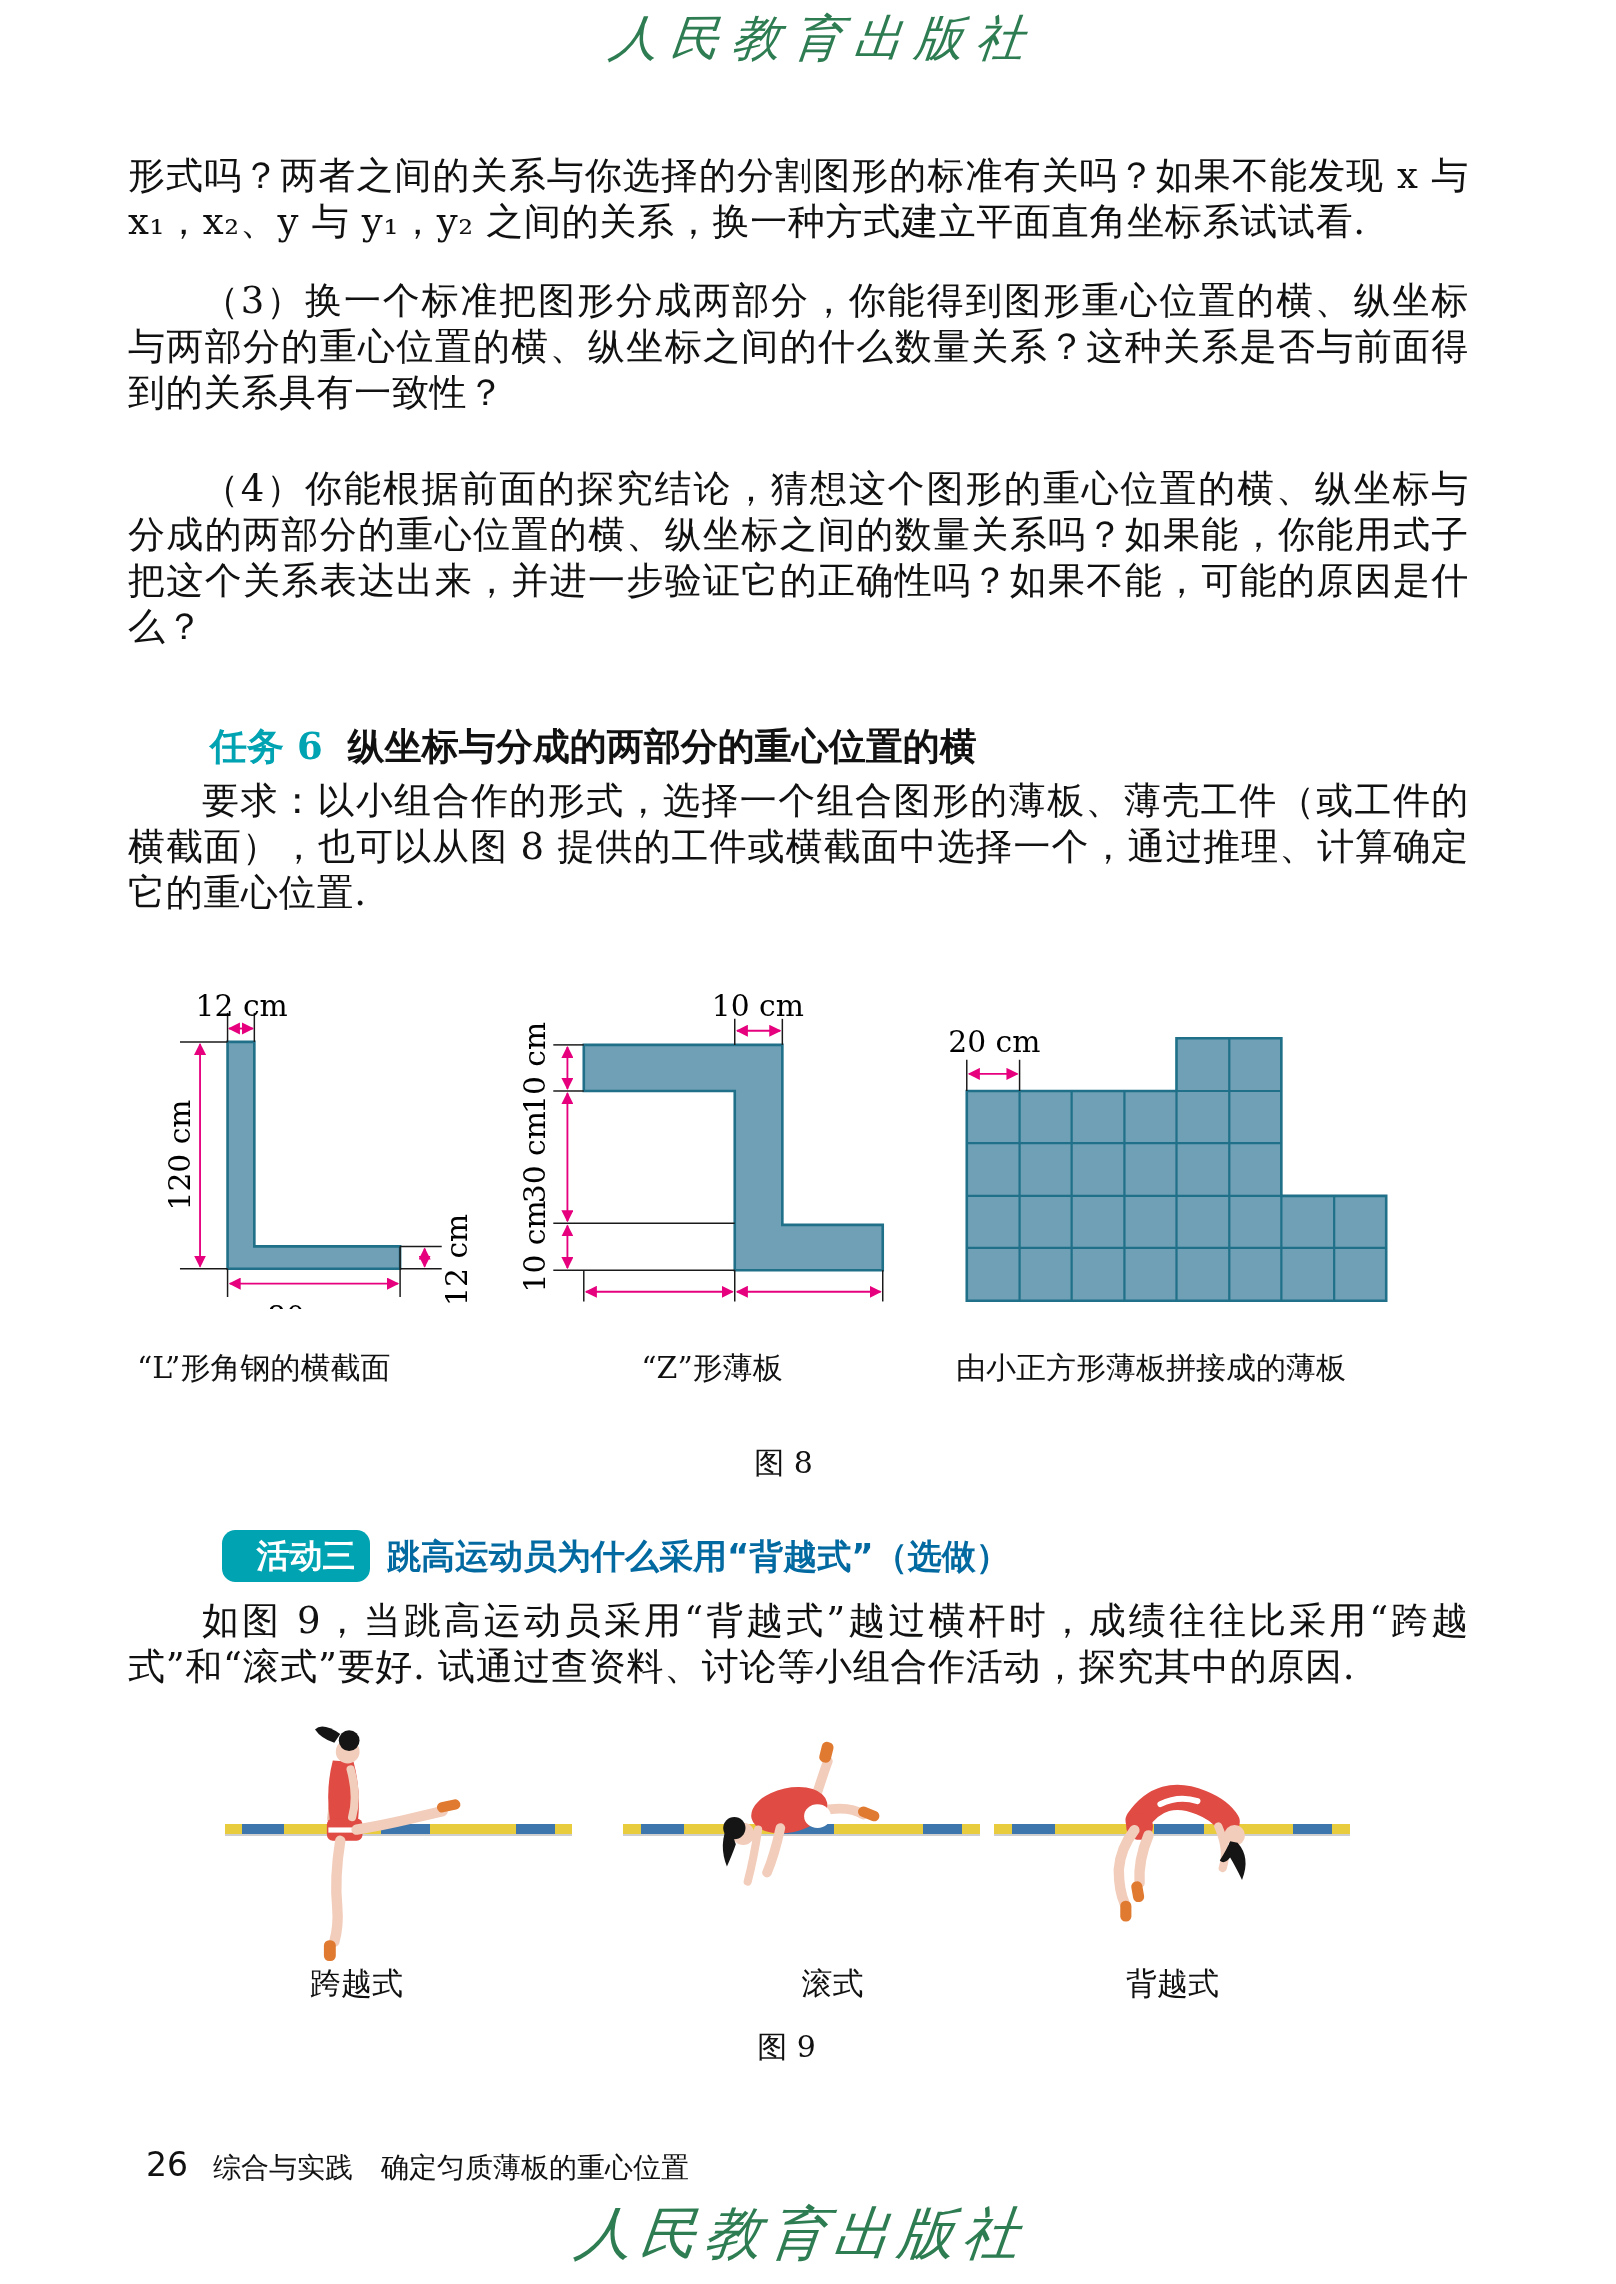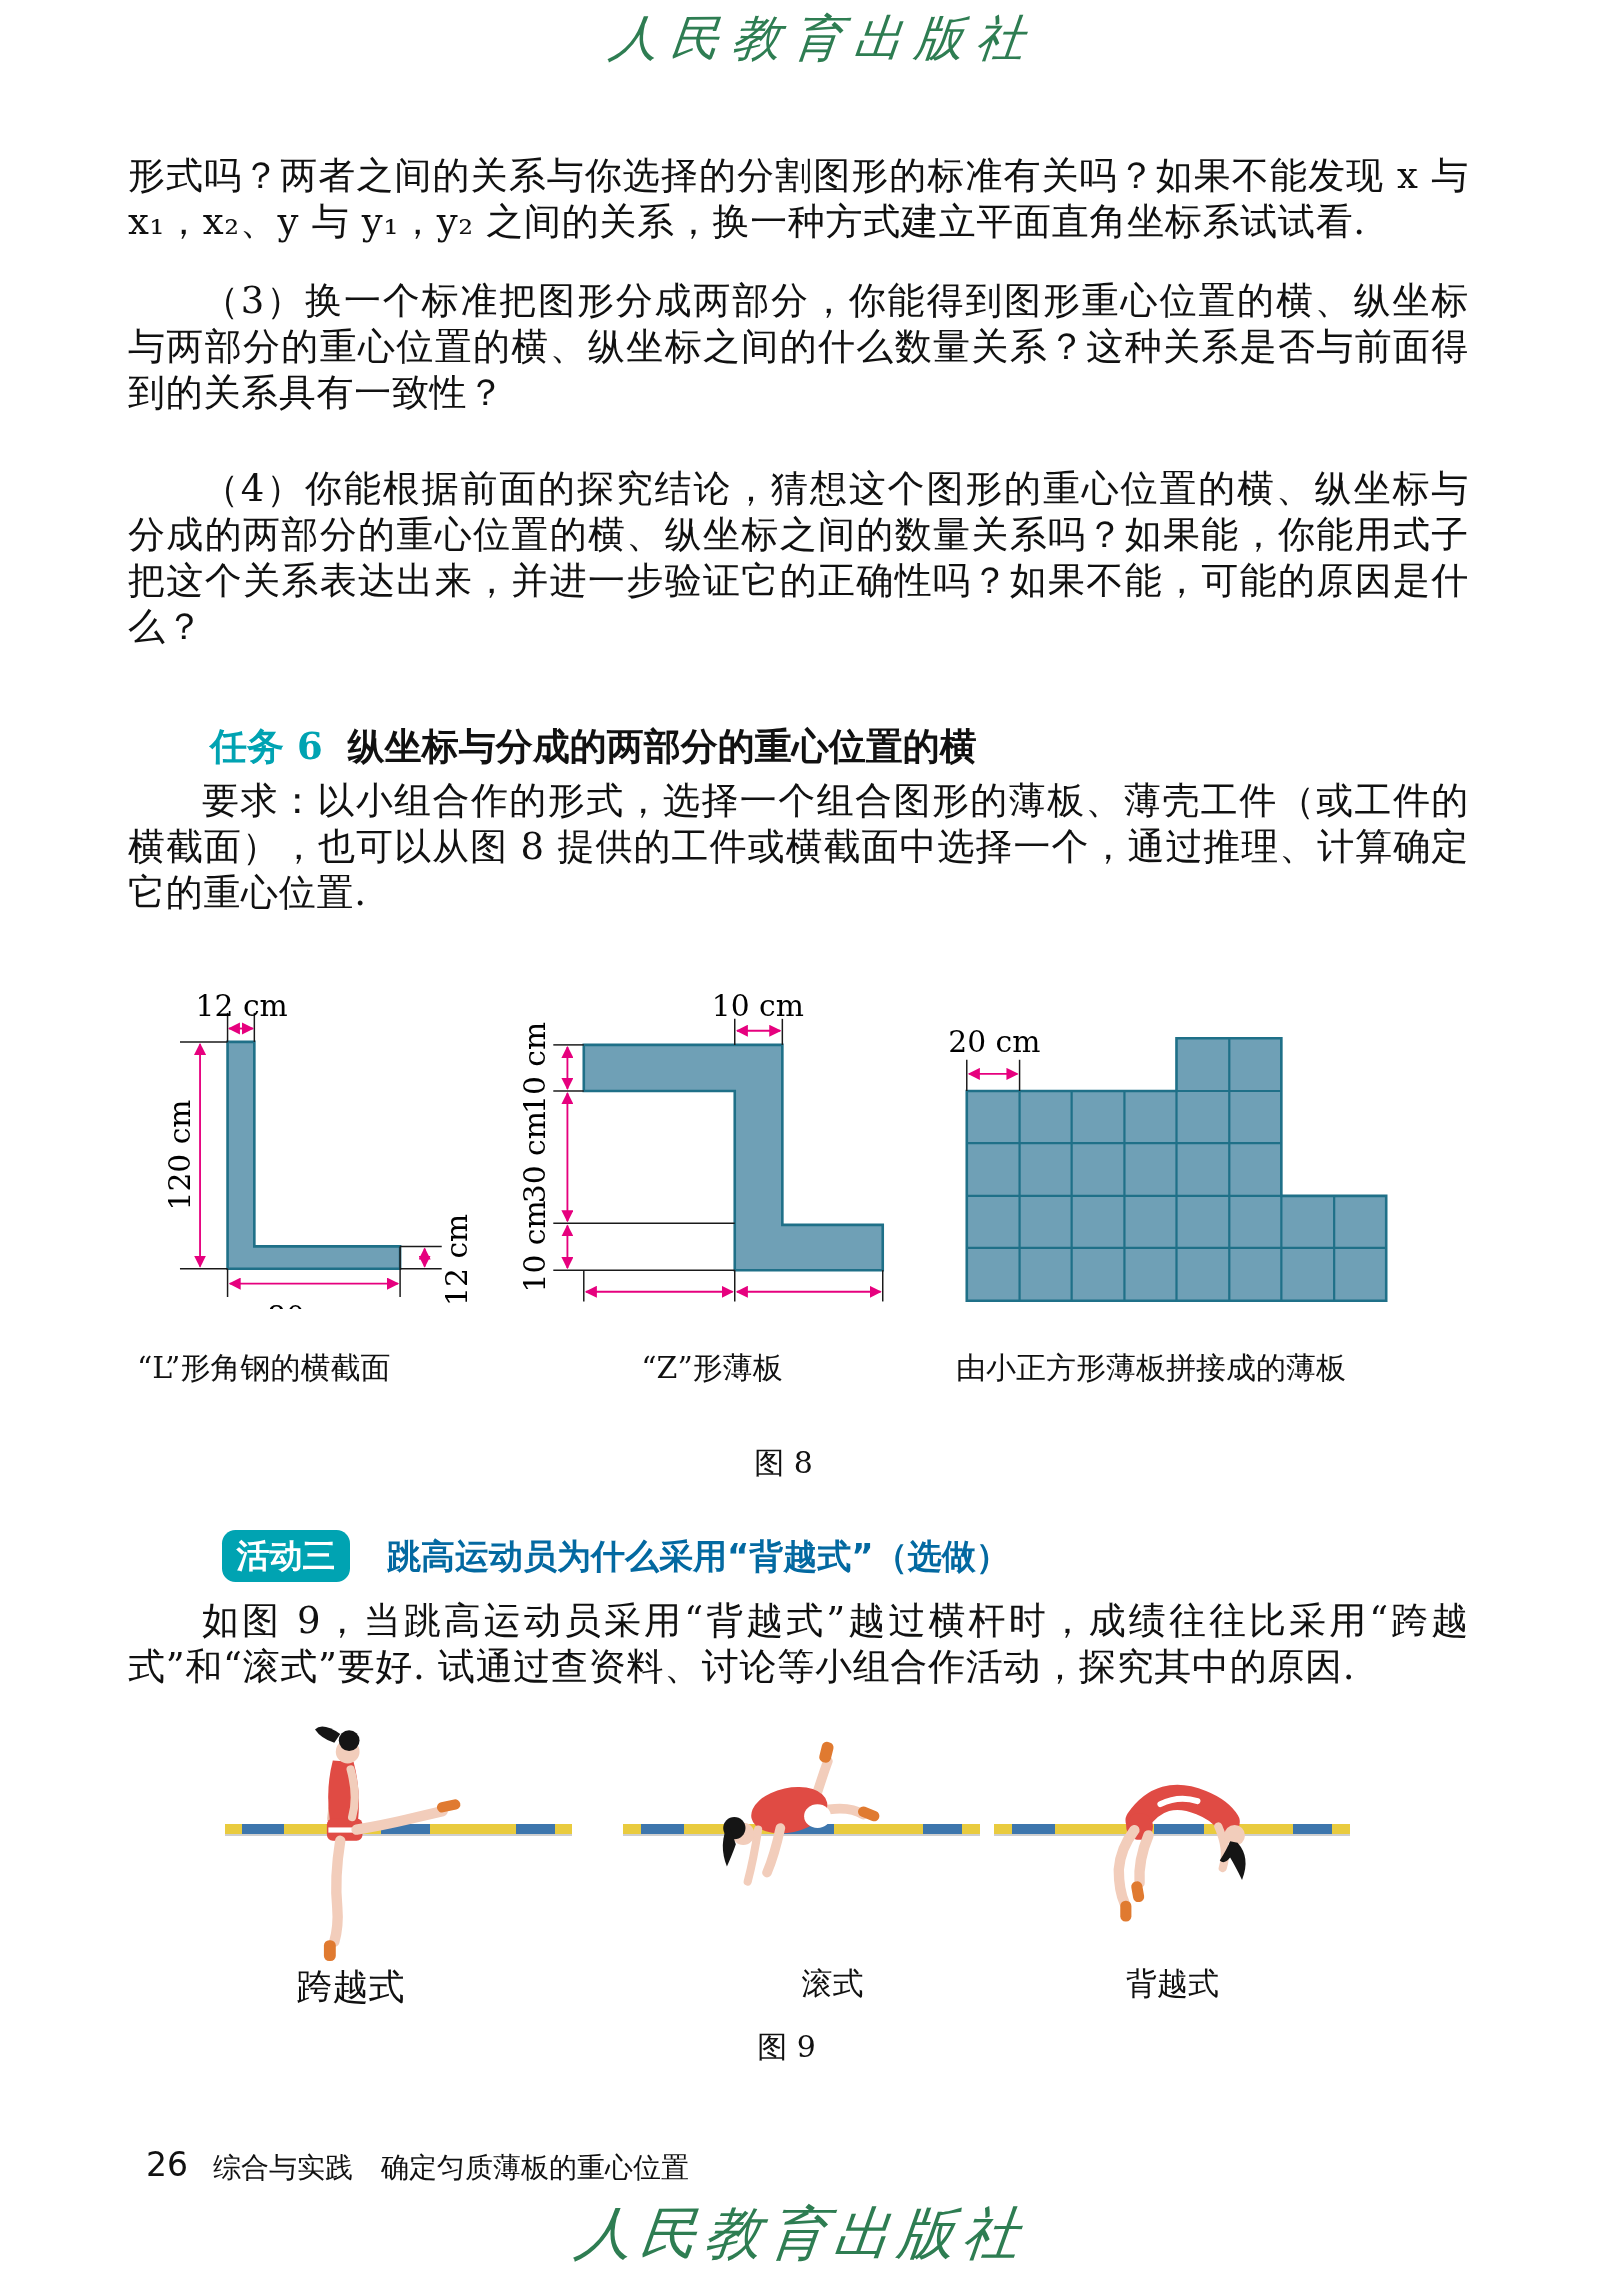--- a/index.html
+++ b/index.html
@@ -16,21 +16,21 @@
   .para{
     position:absolute;left:128px;width:1341px;font-size:37px;line-height:46px;
     text-align:justify;letter-spacing:0.7px;
   }
   .indent{text-indent:74px;}
   .task-line{position:absolute;left:136px;width:1341px;font-size:37px;line-height:62px;padding-left:74px;box-sizing:border-box;font-weight:bold;}
   .task-label{color:#00a3b2;margin-right:25px;}
   .badge{
     position:absolute;left:222px;top:1530px;width:128px;height:52px;background:#00a3b2;
     border-radius:13.4px;color:#ffffff;font-size:33px;font-weight:bold;line-height:52px;
-    text-align:center;font-family:"DejaVu Sans","Liberation Sans",sans-serif;
+    text-align:center;font-family:"DejaVu Sans","Liberation Sans",sans-serif;padding-left:20px;
   }
   .act-title{
     position:absolute;left:387px;top:1534px;font-size:34px;font-weight:bold;color:#0369a1;
     font-family:"DejaVu Sans","Liberation Sans",sans-serif;white-space:nowrap;
   }
   .caption{position:absolute;font-size:30px;text-align:center;white-space:nowrap;}
   .fig-svg{position:absolute;left:0;top:989px;}
   .hj-bar{
     position:absolute;top:1824px;height:9.7px;border-bottom:2.2px solid #cfcfcf;
     background:linear-gradient(90deg,
@@ -199,21 +199,21 @@
     <circle cx="122" cy="100" r="18" fill="#e04b44"></circle>
     <path d="M228,100 Q242,132 234,156" stroke="#f2cdbb" stroke-width="11" fill="none" stroke-linecap="round"></path>
     <circle cx="250" cy="112" r="14" fill="#f2cdbb"></circle>
     <path d="M254,122 Q272,142 260,172 Q250,152 244,142 Q236,152 230,146 Q240,130 244,120 Z" fill="#151515"></path>
     <path d="M115,105 Q96,130 94,158 Q94,186 102,204" stroke="#f2cdbb" stroke-width="14" fill="none" stroke-linecap="round"></path>
     <rect x="96" y="200" width="15" height="28" rx="7" fill="#e07a30"></rect>
     <path d="M134,112 Q120,145 122,176" stroke="#f2cdbb" stroke-width="14" fill="none" stroke-linecap="round"></path>
     <rect x="112" y="174" width="15" height="28" rx="7" fill="#e07a30" transform="rotate(-10 119 188)"></rect>
   </svg>
 
-  <div class="caption" style="left:276px;top:1963px;width:149px;font-size:36px">跨越式</div>
+  <div class="caption" style="left:282px;top:1963px;width:149px;font-size:31px">跨越式</div>
   <div class="caption" style="left:758px;top:1963px;width:149px;font-size:31px">滚式</div>
   <div class="caption" style="left:1098px;top:1963px;width:149px;font-size:31px">背越式</div>
   <div class="caption" style="left:712px;top:2027px;width:149px">图 9</div>
 
   <div class="footer-num">26</div>
   <div class="footer-sec">综合与实践</div>
   <div class="footer-title">确定匀质薄板的重心位置</div>
 
   <div class="logo bottom">人民教育出版社</div>
 

